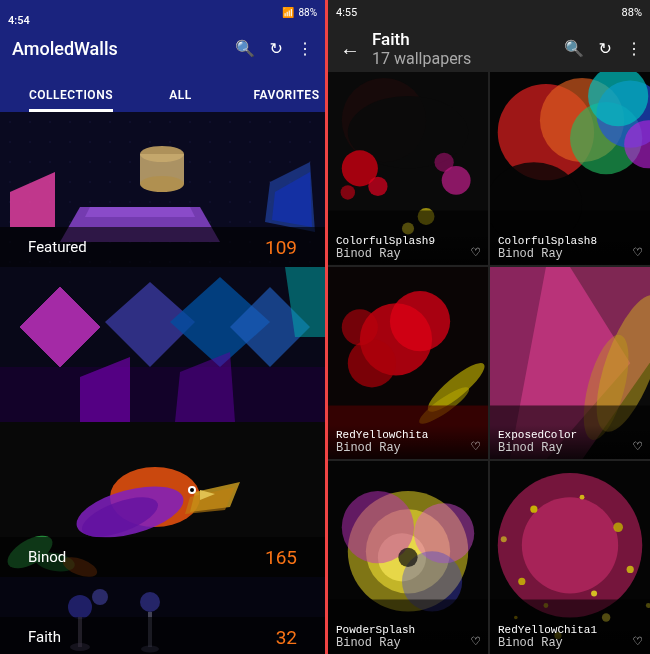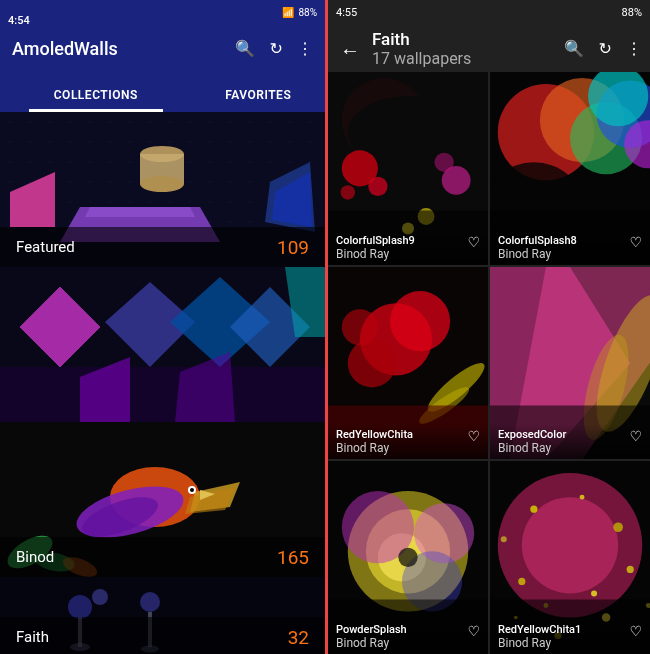--- a/index.html
+++ b/index.html
@@ -135,21 +135,21 @@
     .collection-label {
       position: absolute;
       bottom: 0;
       left: 0;
       right: 0;
       height: 40px;
       background: rgba(0,0,0,0.6);
       display: flex;
       align-items: center;
       justify-content: space-between;
-      padding: 0 16px;
+      padding: 0 28px;
       color: #fff;
     }
     .collection-name {
       font-size: 15px;
       font-weight: 400;
     }
     .collection-count {
       font-size: 19px;
       color: #f97316;
       margin-left: 21px;
@@ -242,21 +242,23 @@
     }
 
     .wall-info {
       position: absolute;
       bottom: 0;
       left: 0;
       right: 0;
       padding: 4px 8px 4px 8px;
       background: linear-gradient(transparent, rgba(0,0,0,0.75));
       display: flex;
+      align-items: flex-end;
       justify-content: space-between;
+      font-family: Liberation Mono, monospace;
     }
     .wall-text {}
     .wall-name {
       color: #fff;
       font-size: 11px;
       font-weight: 500;
     }
     .wall-author {
       color: #ccc;
       font-size: 12px;
@@ -286,20 +288,21 @@
     <span class="app-title">AmoledWalls</span>
     <div class="app-bar-icons">
       <span class="icon-btn">🔍</span>
       <span class="icon-btn">↻</span>
       <span class="icon-btn">⋮</span>
     </div>
   </div>
 
   <div class="tab-bar">
     <div class="tab active">COLLECTIONS</div>
+    <div class="tab">ALL</div>
     <div class="tab">FAVORITES</div>
   </div>
 
   <div class="collections-list">
 
     <div class="collection-item">
       <div class="collection-bg featured-bg art-container">
         <svg width="325" height="155" viewBox="0 0 325 155" xmlns="http://www.w3.org/2000/svg">
           <rect width="325" height="155" fill="#0a0a20"></rect>
 

